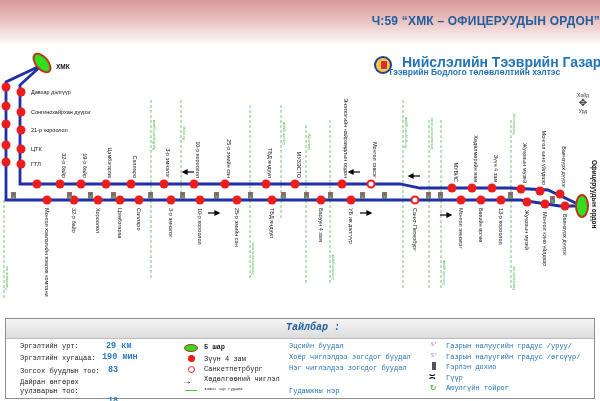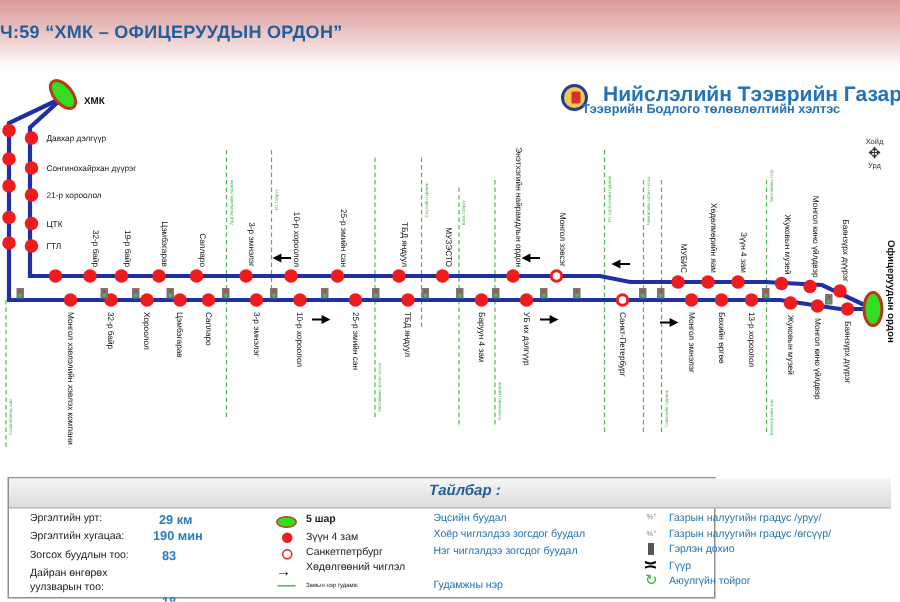--- a/index.html
+++ b/index.html
@@ -1,29 +1,29 @@
 <!DOCTYPE html>
 <html><head>
 <meta charset="utf-8">
 <style>
   html,body{margin:0;padding:0;}
   body{width:600px;height:401px;position:relative;overflow:hidden;background:#fff;font-family:"Liberation Sans",sans-serif;}
   .header{position:absolute;left:0;top:0;width:600px;height:46px;background:linear-gradient(#d99a99 0%,#e9c2c1 45%,#ffffff 100%);}
-  .title{position:absolute;left:0;top:14px;width:600px;text-align:left;font-size:12px;font-weight:bold;color:#1f5f9e;letter-spacing:0.2px;}
+  .title{position:absolute;left:0;top:14px;width:600px;text-align:right;font-size:12px;font-weight:bold;color:#1f5f9e;letter-spacing:0.2px;}
   .org{position:absolute;left:374px;top:54px;width:226px;}
   .org-logo{position:absolute;left:0;top:2px;width:18px;height:18px;border-radius:50%;background:#f5c74a;border:2px solid #233f8f;box-sizing:border-box;}
   .org-logo:after{content:"";position:absolute;left:5px;top:3px;width:6px;height:8px;background:#d53030;border-radius:1px;}
   .org-1{position:absolute;left:28px;top:0;font-size:14px;font-weight:bold;color:#2474b5;white-space:nowrap;}
   .org-2{position:absolute;left:14px;top:13px;font-size:8.5px;font-weight:bold;color:#2474b5;white-space:nowrap;text-align:right;}
   .compass{position:absolute;left:574px;top:92px;width:18px;height:22px;font-size:5px;color:#333;text-align:center;}
   .compass .arr{font-size:10px;line-height:10px;}
   svg.map{position:absolute;left:0;top:40px;}
   .stoplbl{font-size:5.5px;fill:#111;}
   .streetlbl{font-size:3px;fill:#4fb84f;}
-  .legend{position:absolute;left:5px;top:318px;width:472px;height:81px;border:1px solid #8f8f8f;box-sizing:border-box;background:#fff;}
+  .legend{position:absolute;left:5px;top:318px;width:590px;height:81px;border:1px solid #8f8f8f;box-sizing:border-box;background:#fff;font-family:Liberation Mono, monospace;}
   .legend-head{position:absolute;left:0;top:0;width:588px;height:19px;background:linear-gradient(#f5f5f5,#dcdcdc);border-bottom:1px solid #bbb;}
   .legend-title{position:absolute;left:280px;top:3px;font-size:10px;font-weight:bold;font-style:italic;color:#1f5f9e;}
   .stat{position:absolute;font-size:7px;color:#222;}
   .statv{position:absolute;font-size:8.5px;font-weight:bold;color:#2a7cc2;}
   .lg{position:absolute;font-size:7px;color:#222;white-space:nowrap;}
   .lgb{position:absolute;font-size:7px;color:#2474b5;white-space:nowrap;}
   .ico{position:absolute;}
 </style>
 </head>
 <body>

